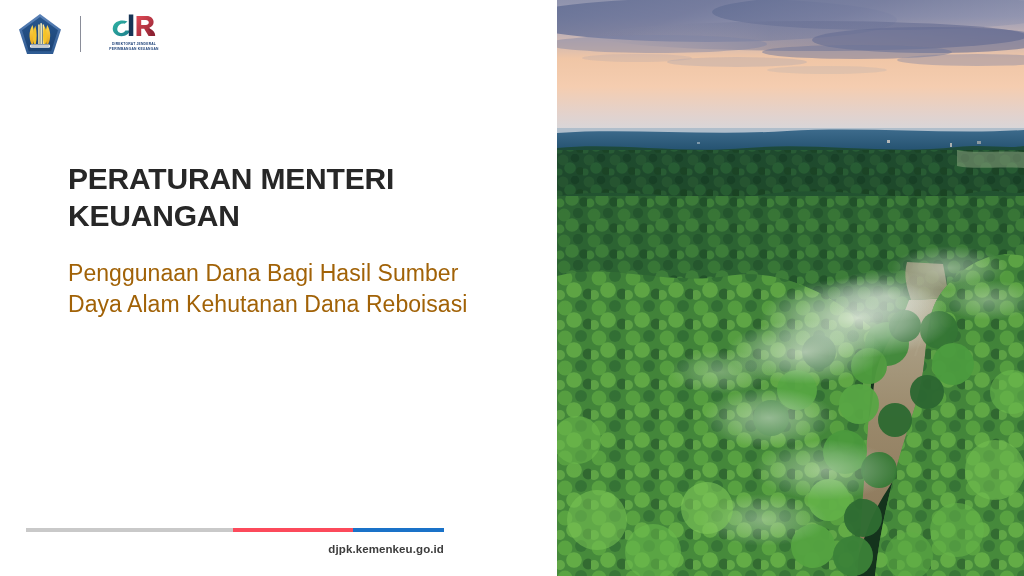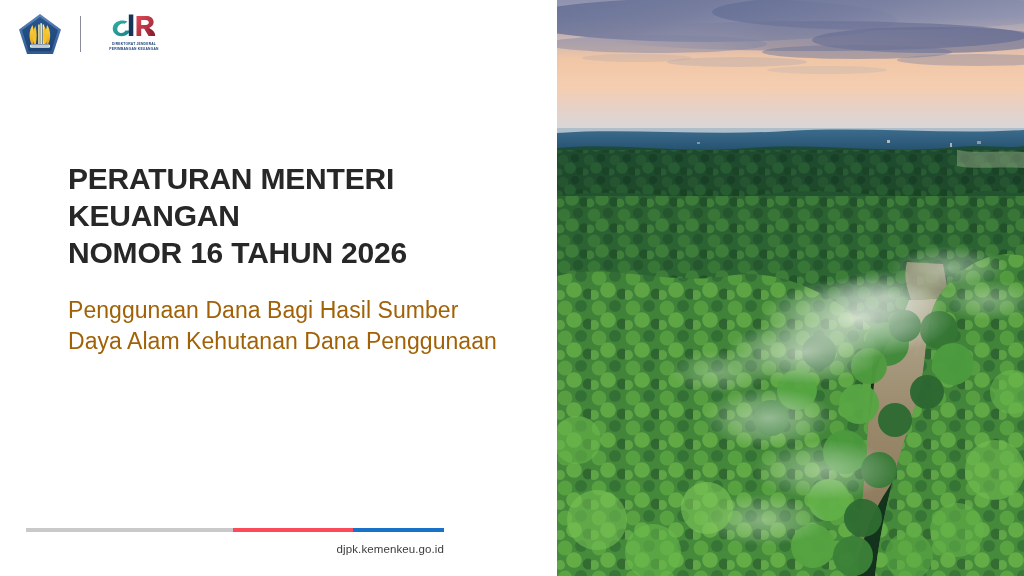--- a/index.html
+++ b/index.html
@@ -110,20 +110,21 @@
   .seg-red  { flex:0 0 120px; }
   .seg-blue { flex:1 1 auto; }
 
   .footer-url {
     position:absolute;
     right:0; top:15px;
     font-size:11.5px;
     color:#3c3c3c;
     letter-spacing:0.1px;
     font-family:"Liberation Sans", sans-serif;
+    font-weight:bold;
   }
 
   
   .photo {
     position:absolute;
     left:557px; top:0;
     width:467px; height:576px;
     overflow:hidden;
     background:#14331c;
   }
@@ -200,25 +201,24 @@
         <div class="djpk-text">
           <span>DIREKTORAT JENDERAL</span><br>
           <span>PERIMBANGAN KEUANGAN</span>
         </div>
       </div>
     </div>
 
     <div class="title-block">
       <div class="slide-title">
         <span>PERATURAN MENTERI KEUANGAN</span><br>
-        <span>NOMOR 16 TAHUN 2026</span>
       </div>
       <div class="slide-subtitle">
         <span>Penggunaan Dana Bagi Hasil Sumber</span><br>
-        <span>Daya Alam Kehutanan Dana Penggunaan</span>
+        <span>Daya Alam Kehutanan Dana Reboisasi</span>
       </div>
     </div>
 
     <div class="footer">
       <div class="rule">
         <div class="rule-seg seg-gray" style="background: rgb(201, 201, 201);"></div>
         <div class="rule-seg seg-red" style="background: rgb(252, 74, 91);"></div>
         <div class="rule-seg seg-blue" style="background: rgb(26, 114, 200);"></div>
       </div>
       <div class="footer-url">djpk.kemenkeu.go.id</div>

